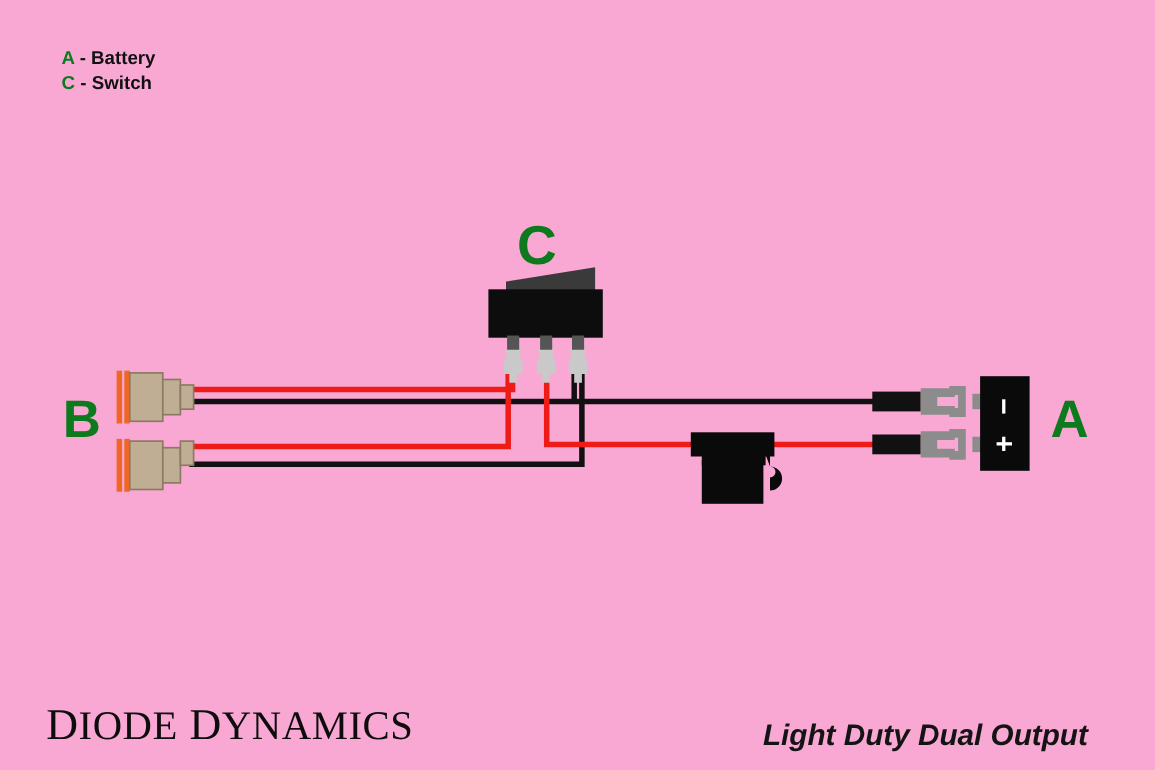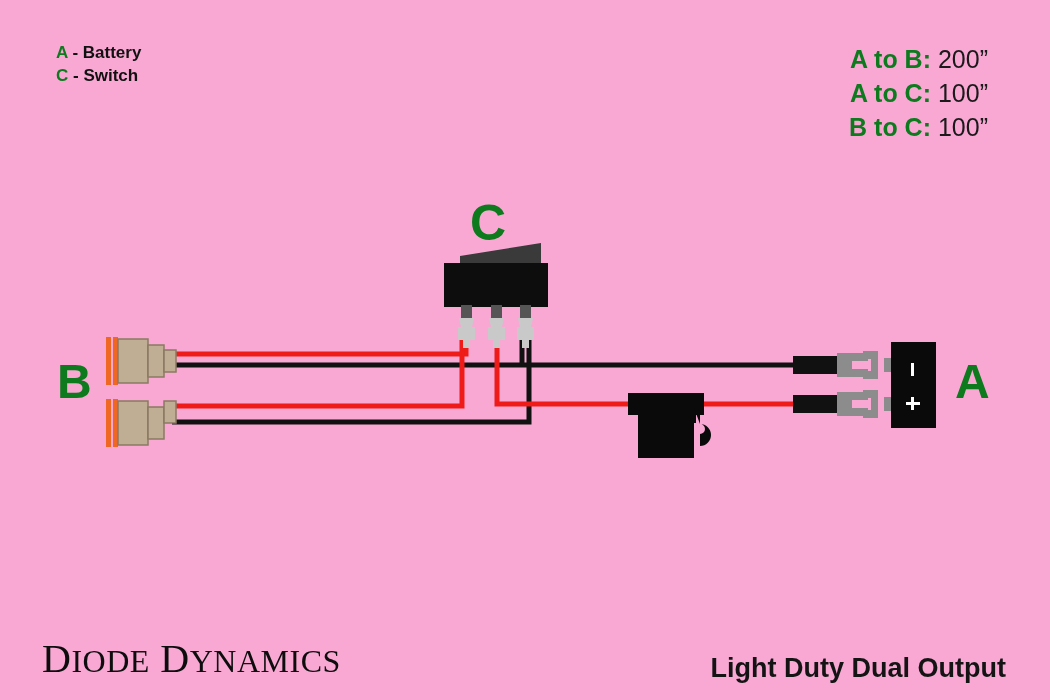--- a/index.html
+++ b/index.html
@@ -78,27 +78,28 @@
     position: absolute;
     left: 42px;
     bottom: 18px;
     font-family: "Liberation Serif", serif;
     color: #0d0d0d;
     font-size: 40px;
     letter-spacing: 0.5px;
     white-space: nowrap;
   }
   #brand .cap { font-size: 40px; }
-  #brand .sm  { font-size: 32px; }
+  #brand .sm  { font-size: 37px; }
 
   #product-title {
     position: absolute;
-    right: 44px;
+    right: 61px;
     bottom: 16px;
     text-align: center;
+    font-style: italic;
   }
   #product-title div {
     font-size: 27px;
     font-weight: bold;
     line-height: 32px;
     color: #141414;
     white-space: nowrap;
   }
 
   
@@ -121,34 +122,20 @@
       <span class="legend-dash">-</span>
       <span>Battery</span>
     </div>
     <div class="legend-row">
       <span class="legend-key">C</span>
       <span class="legend-dash">-</span>
       <span>Switch</span>
     </div>
   </div>
 
-  <div id="measurements">
-    <div class="meas-row">
-      <span class="meas-label">A to B:</span>
-      <span class="meas-value">200”</span>
-    </div>
-    <div class="meas-row">
-      <span class="meas-label">A to C:</span>
-      <span class="meas-value">100”</span>
-    </div>
-    <div class="meas-row">
-      <span class="meas-label">B to C:</span>
-      <span class="meas-value">100”</span>
-    </div>
-  </div>
 
   <svg id="diagram" viewBox="0 0 1050 700">
 
     <g>
 
       <path d="M 172 354 L 466 354 L 466 332" fill="none" stroke="#ee1b18" stroke-width="5"></path>
 
       <path d="M 172 365 L 800 365" fill="none" stroke="#111111" stroke-width="5"></path>
 
       <path d="M 172 406 L 462 406 L 462 332" fill="none" stroke="#ee1b18" stroke-width="5"></path>

